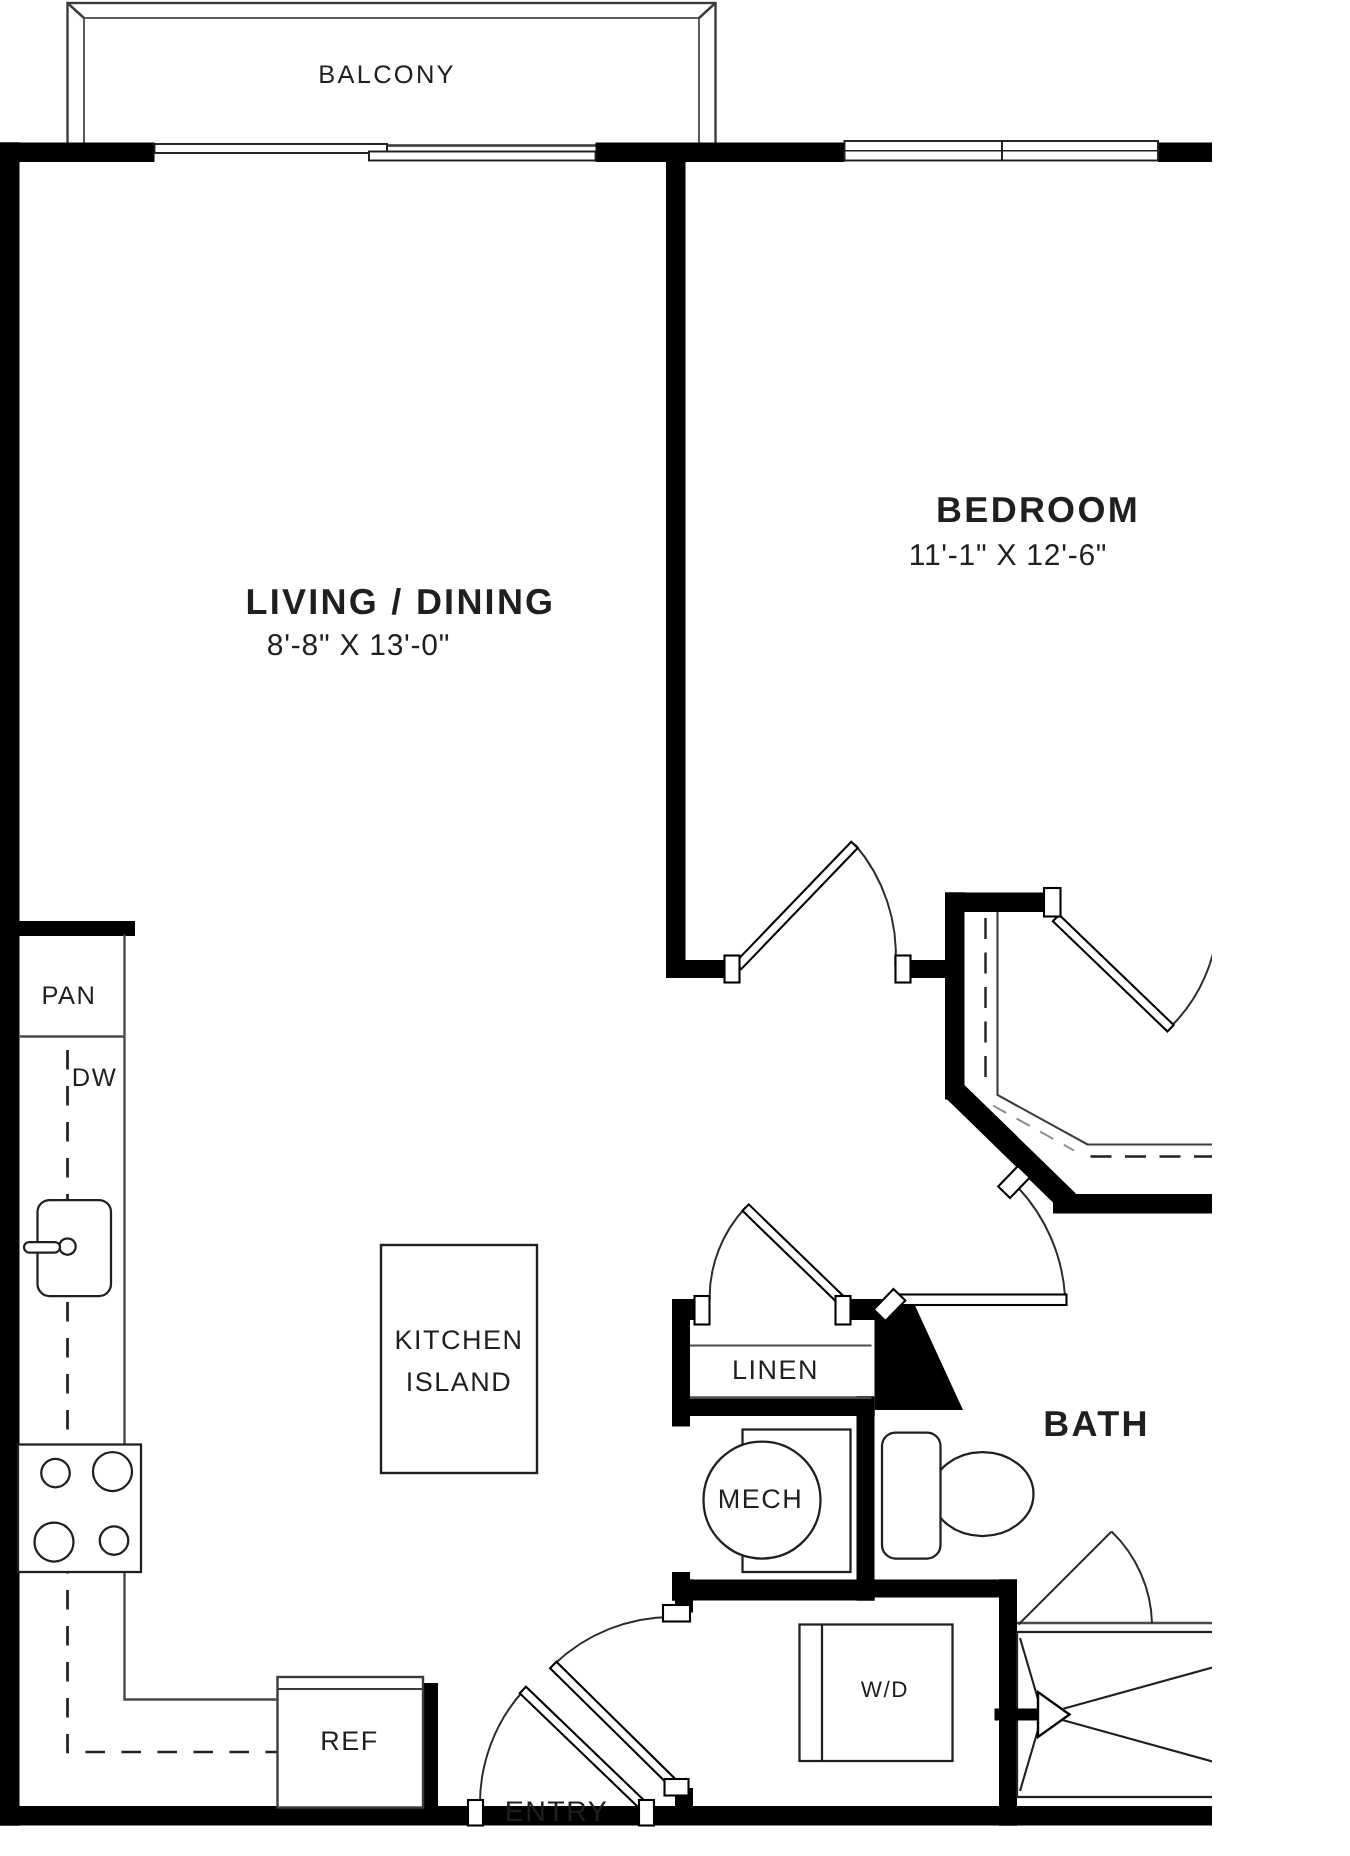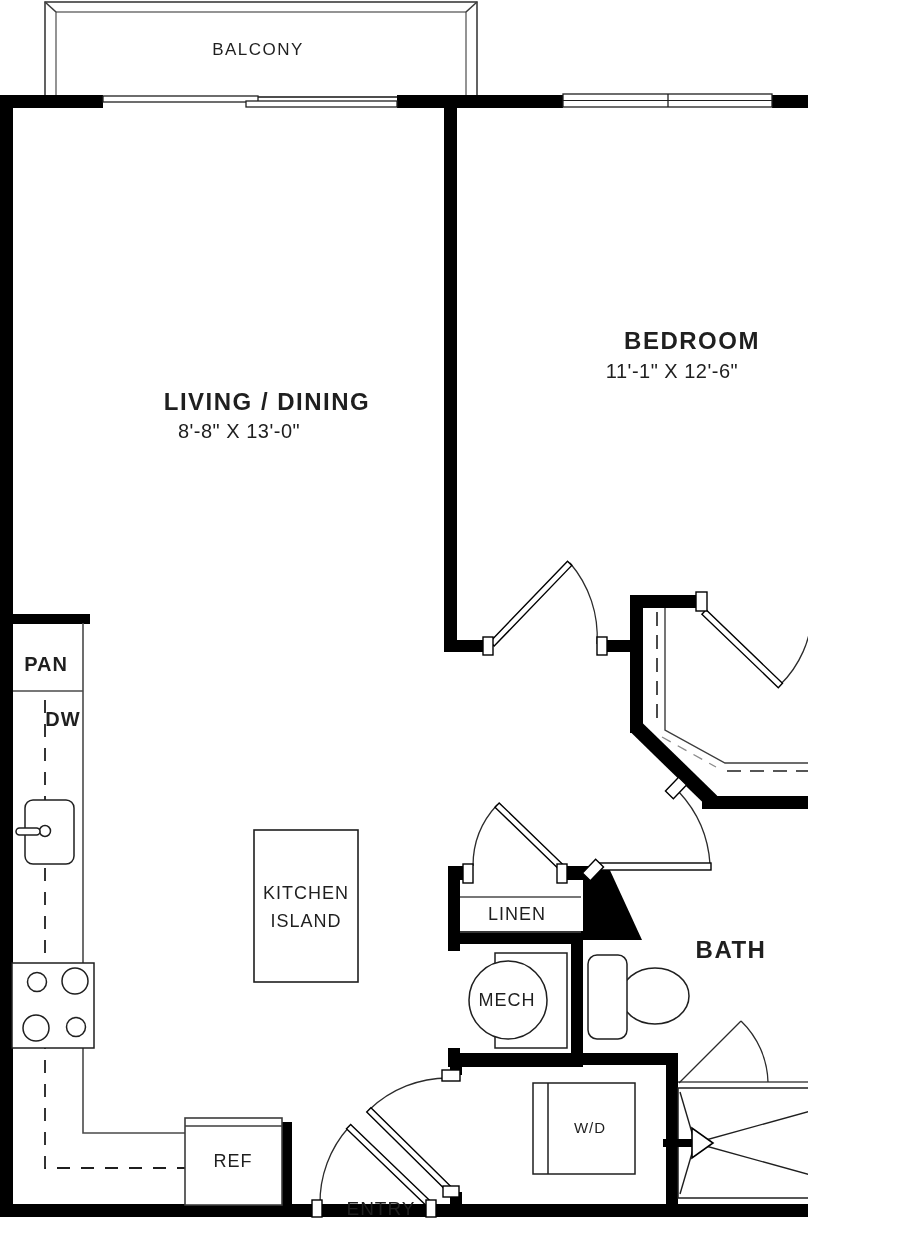--- a/index.html
+++ b/index.html
@@ -4,21 +4,21 @@
 <style>
   html,body{margin:0;padding:0;background:#ffffff;}
   #plan{position:relative;width:808px;height:1237px;background:#ffffff;overflow:hidden;
         font-family:"Liberation Sans","DejaVu Sans",sans-serif;}
   #plan svg{position:absolute;left:0;top:0;}
   .lbl{position:absolute;transform:translate(-50%,-50%);color:#1f1f1f;white-space:nowrap;
        text-align:center;letter-spacing:1px;}
   .room-title{font-size:24px;font-weight:600;letter-spacing:1.5px;}
   .room-dims{font-size:20px;font-weight:400;letter-spacing:0.5px;}
   .fix-lbl{font-size:18px;font-weight:500;}
-  .fix-lbl-sm{font-size:20px;font-weight:700;}
+  .fix-lbl-sm{font-size:17px;font-weight:400;}
   .balcony-lbl{font-size:17px;font-weight:500;letter-spacing:1.5px;}
   .two-line{line-height:1.55;}
 </style>
 </head>
 <body>
 
 <div id="plan">
 
   <svg width="900" height="1237" viewBox="0 0 900 1237">
 
@@ -201,15 +201,15 @@
     <div>KITCHEN</div>
     <div>ISLAND</div>
   </div>
 
 
   <div class="lbl fix-lbl" style="left:517px;top:914px;">LINEN</div>
   <div class="lbl fix-lbl" style="left:507px;top:1000px;">MECH</div>
   <div class="lbl room-title" style="left:731px;top:950px;">BATH</div>
   <div class="lbl fix-lbl" style="left:590px;top:1127px;font-size:15px;">W/D</div>
   <div class="lbl fix-lbl" style="left:233px;top:1161px;">REF</div>
-  <div class="lbl fix-lbl" style="left:381px;top:1209px;font-size:19px;">ENTRY</div>
+  <div class="lbl fix-lbl" style="left:371px;top:1209px;font-size:19px;">ENTRY</div>
 
 </div>
 
 </body></html>

